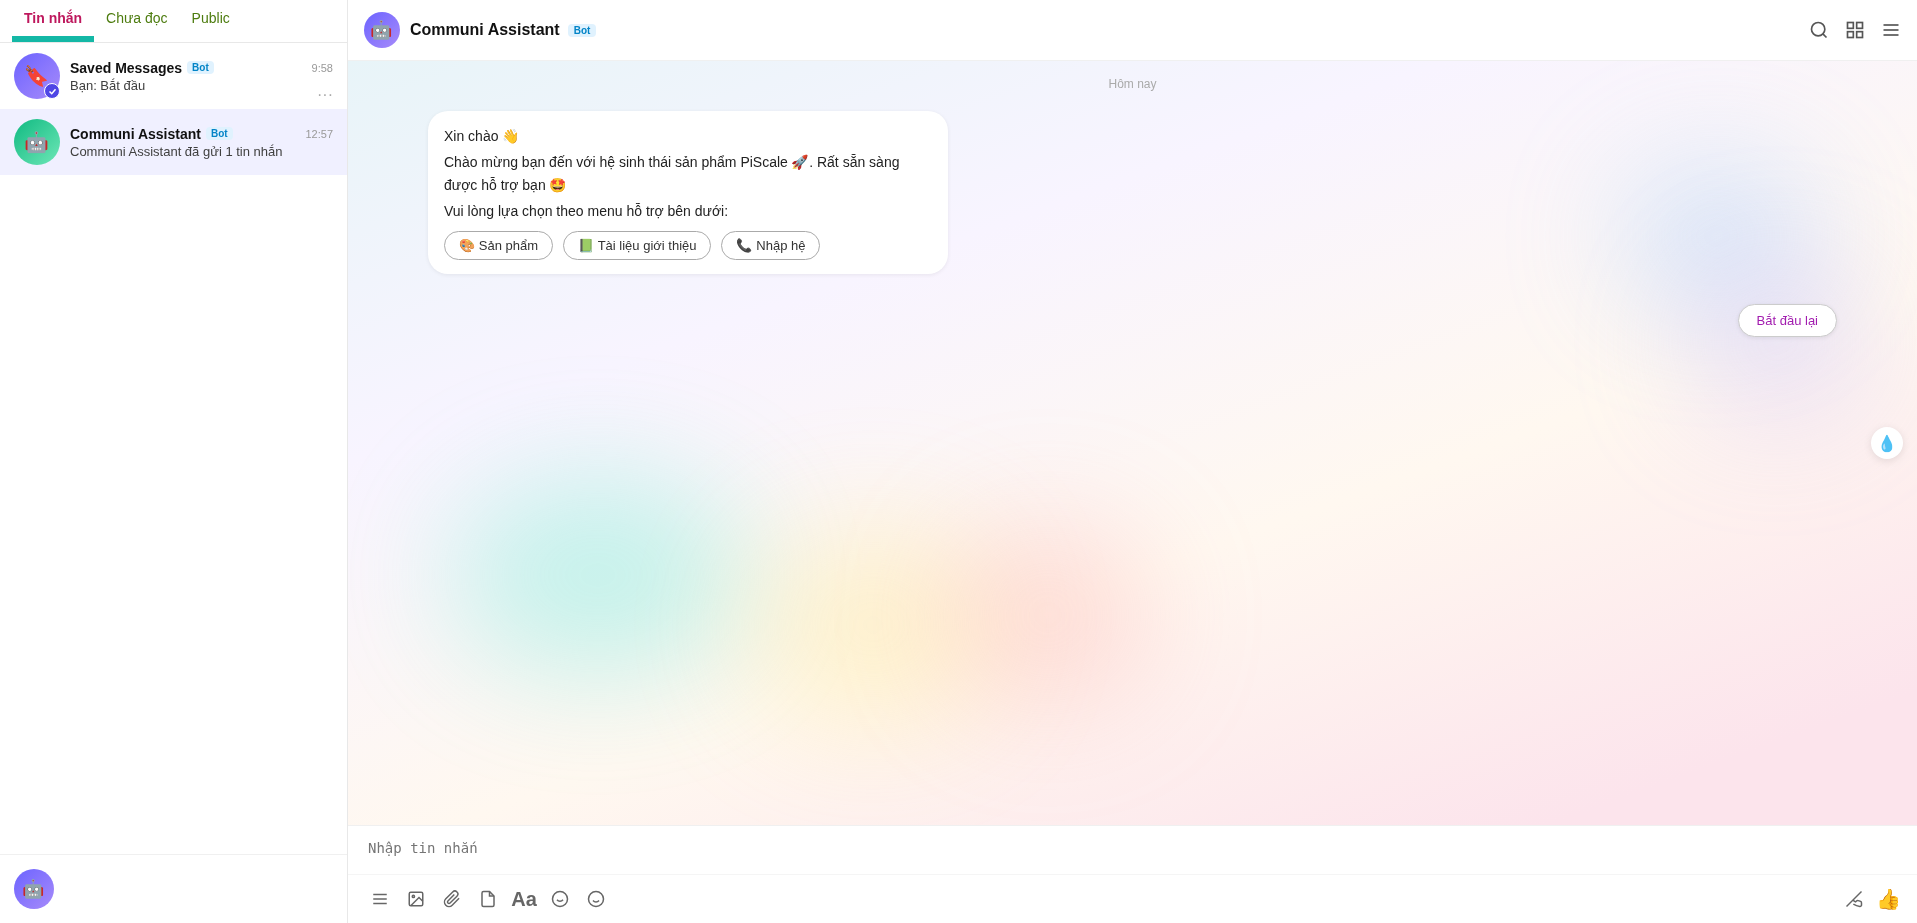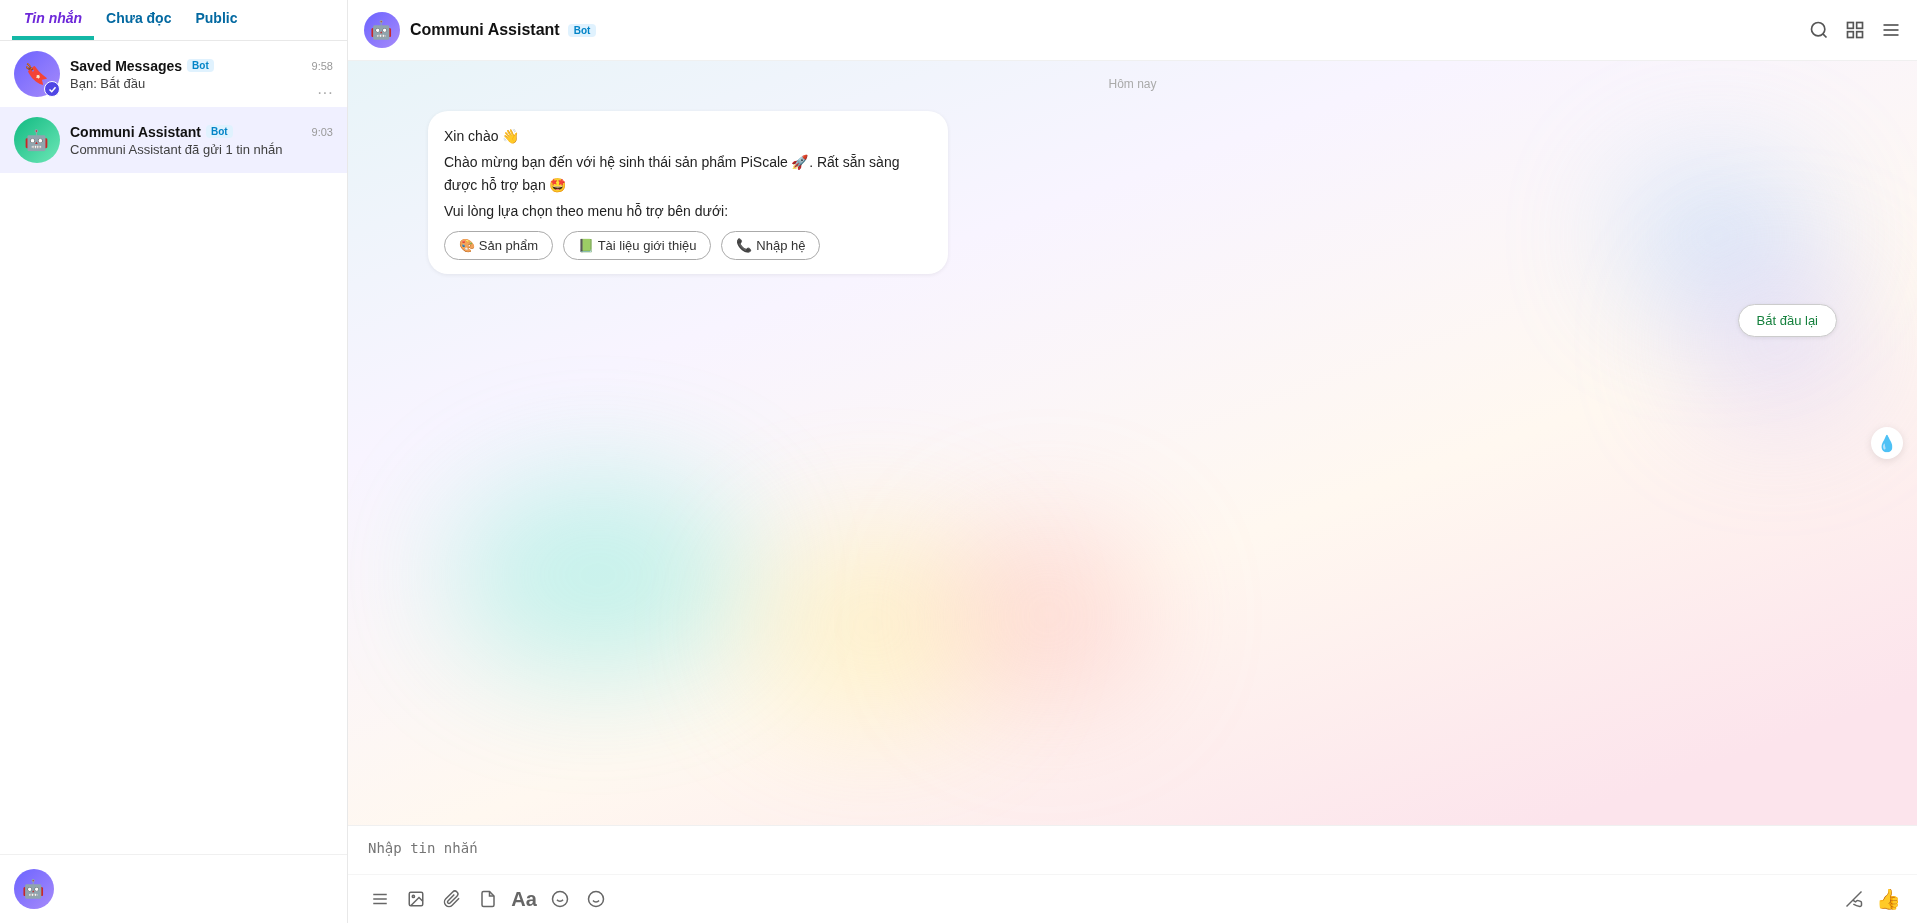--- a/index.html
+++ b/index.html
@@ -53,30 +53,29 @@
     .tabs {
       display: flex;
       padding: 0 12px;
       border-bottom: 1px solid #e8e8e8;
     }
 
     .tab {
       padding: 10px 12px;
       font-size: 14px;
       cursor: pointer;
-      color: #0369a1;
+      color: #4d7c0f;
       border-bottom: 2px solid transparent;
-      font-weight: 700;
+      font-weight: 400;
     }
 
     .tab.active {
-      color: #6d28d9;
-      border-bottom: 4px solid #14b8a6;
+      color: #be185d;
+      border-bottom: 6px solid #14b8a6;
       font-weight: 600;
-      font-style: italic;
     }
 
     .conversation-list { flex: 1; overflow-y: auto; }
 
     .conv-item {
       display: flex;
       align-items: center;
       padding: 10px 14px;
       cursor: pointer;
       gap: 10px;
@@ -319,21 +318,21 @@
       z-index: 2;
     }
 
     .restart-btn {
       background: #fff;
       border: 1px solid #ccc;
       border-radius: 20px;
       padding: 8px 18px;
       font-size: 13px;
       cursor: pointer;
-      color: #15803d;
+      color: #a21caf;
       box-shadow: 0 1px 4px rgba(0,0,0,0.08);
     }
 
     
     .floating-icon {
       position: absolute;
       right: 14px;
       top: 50%;
       transform: translateY(-50%);
       width: 32px; height: 32px;
@@ -436,21 +435,21 @@
     <div class="conv-item active">
       <div class="avatar avatar-communi">
         <span>🤖</span>
       </div>
       <div class="conv-info">
         <div class="conv-header">
           <div class="conv-name-row">
             <span class="conv-name">Communi Assistant</span>
             <span class="bot-badge">Bot</span>
           </div>
-          <span class="conv-time">9:03</span>
+          <span class="conv-time">12:57</span>
         </div>
         <div class="conv-preview">Communi Assistant đã gửi 1 tin nhắn</div>
       </div>
     </div>
   </div>
 
   <div class="sidebar-bottom">
     <div class="user-avatar">🤖</div>
   </div>
 </div>

